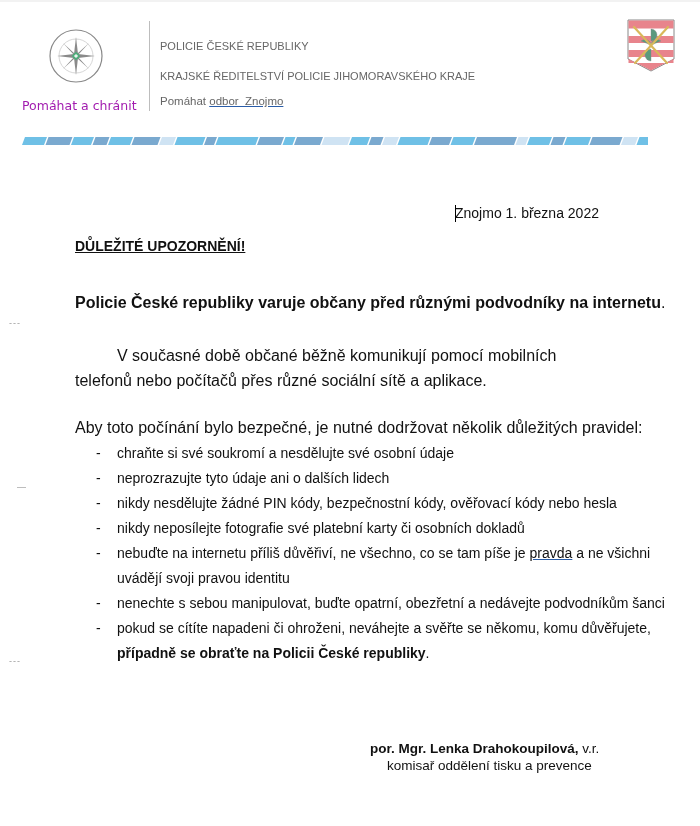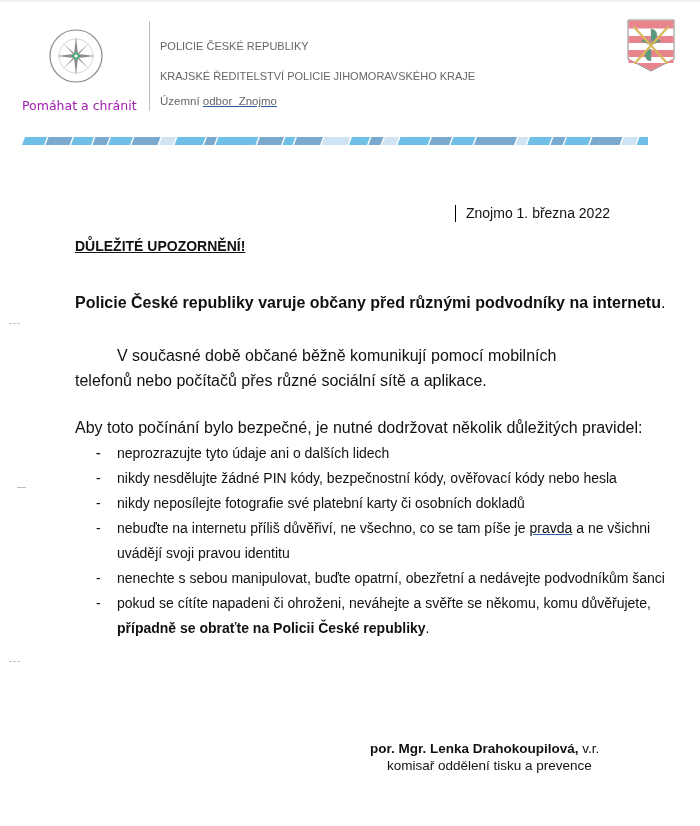--- a/index.html
+++ b/index.html
@@ -8,21 +8,21 @@
   .logo { position:absolute; left:48px; top:28px; width:56px; height:56px; }
   .motto { position:absolute; left:22px; top:98px; font-family:"DejaVu Sans", sans-serif; font-size:12.5px; color:#a21caf; }
   .vdivider { position:absolute; left:149px; top:21px; width:1px; height:90px; background:#bdbdbd; }
   .hdr { position:absolute; left:160px; font-size:11px; color:#666; }
   .hdr1 { top:40px; } .hdr2 { top:70px; } .hdr3 { top:95px; font-size:11.5px; }
   .hdr3 .ul { text-decoration:underline; text-decoration-color:#2a5da8; color:#666; }
   .crest { position:absolute; left:627px; top:19px; width:48px; height:53px; }
   .stripe { position:absolute; left:22px; top:137px; width:626px; height:8px; }
   .margin-mark { position:absolute; left:9px; color:#9a9a9a; font-size:9px; letter-spacing:1px; }
   .mm1 { top:318px; } .mm2 { top:482px; left:17px; } .mm3 { top:656px; }
-  .date { position:absolute; left:455px; top:205px; font-size:14px;padding-left:11px; }
+  .date { position:absolute; left:455px; top:205px; font-size:14px; }
   .caret { position:absolute; left:455px; top:205px; width:1px; height:17px; background:#000; }
   .heading { position:absolute; left:75px; top:238px; font-size:14px; font-weight:bold; text-decoration:underline; }
   .lead { position:absolute; left:75px; top:294px; font-size:16px; font-weight:bold; }
   .lead .dot { font-weight:normal; }
   .p { position:absolute; left:75px; font-size:16px; line-height:24.5px; }
   .p1 { top:344px; width:520px; }
   .p1 .indent { padding-left:42px; }
   .p2 { top:416px; }
   .list { position:absolute; left:75px; top:441px; width:590px; font-size:14px; line-height:25px; margin:0; padding:0; list-style:none; }
   .list li { position:relative; padding-left:42px; }
@@ -50,21 +50,21 @@
     <polygon points="41,15 30,27 28,28 29,26"></polygon>
     <polygon points="15,41 26,29 28,28 27,30"></polygon>
   </g>
   <rect x="25" y="25" width="6" height="6" transform="rotate(45 28 28)" fill="#4caf7a"></rect>
   <rect x="26.5" y="26.5" width="3" height="3" transform="rotate(45 28 28)" fill="#e8f5ee"></rect>
 </svg>
 <div class="motto">Pomáhat a chránit</div>
 <div class="vdivider"></div>
 <div class="hdr hdr1">POLICIE ČESKÉ REPUBLIKY</div>
 <div class="hdr hdr2">KRAJSKÉ ŘEDITELSTVÍ POLICIE JIHOMORAVSKÉHO KRAJE</div>
-<div class="hdr hdr3"><span>Územní </span><span class="ul" style="white-space:pre">odbor  Znojmo</span></div>
+<div class="hdr hdr3"><span>Pomáhat </span><span class="ul" style="white-space:pre">odbor  Znojmo</span></div>
 
 <svg class="crest" viewBox="0 0 48 53">
   <path d="M1,1 H47 V40 L24,52 L1,40 Z" fill="#fff" stroke="#888" stroke-width="1"></path>
   <g fill="#e8848c">
     <rect x="1.5" y="1.5" width="45" height="8"></rect>
     <rect x="1.5" y="17" width="45" height="7"></rect>
     <rect x="1.5" y="31" width="45" height="7"></rect>
     <path d="M1.5,44 H46.5 V40 L24,51.5 L1.5,40 Z"></path>
   </g>
   <g fill="#5a9a7e" stroke="#888" stroke-width="0.4">
@@ -117,21 +117,21 @@
 <div class="margin-mark mm3">---</div>
 
 <div class="caret"></div>
 <div class="date">Znojmo 1. března 2022</div>
 <div class="heading">DŮLEŽITÉ UPOZORNĚNÍ!</div>
 <div class="lead"><span>Policie České republiky varuje občany před různými podvodníky na internetu</span><span class="dot">.</span></div>
 <div class="p p1"><span class="indent">V současné době občané běžně komunikují pomocí mobilních telefonů nebo počítačů přes různé sociální sítě a aplikace.</span></div>
 <div class="p p2">Aby toto počínání bylo bezpečné, je nutné dodržovat několik důležitých pravidel:</div>
 
 <ul class="list">
-  <li><span class="dash">-</span></li>
+  <li><span class="dash">-</span><span>chraňte si své soukromí a nesdělujte své osobní údaje</span></li>
   <li><span class="dash">-</span><span>neprozrazujte tyto údaje ani o dalších lidech</span></li>
   <li><span class="dash">-</span><span>nikdy nesdělujte žádné PIN kódy, bezpečnostní kódy, ověřovací kódy nebo hesla</span></li>
   <li><span class="dash">-</span><span>nikdy neposílejte fotografie své platební karty či osobních dokladů</span></li>
   <li><span class="dash">-</span><span>nebuďte na internetu příliš důvěřiví, ne všechno, co se tam píše je </span><span class="spell">pravda</span><span> a ne všichni uvádějí svoji pravou identitu</span></li>
   <li><span class="dash">-</span><span>nenechte s sebou manipulovat, buďte opatrní, obezřetní a nedávejte podvodníkům šanci</span></li>
   <li><span class="dash">-</span><span>pokud se cítíte napadeni či ohroženi, neváhejte a svěřte se někomu, komu důvěřujete, </span><b>případně se obraťte na Policii České republiky</b><span>.</span></li>
 </ul>
 
 <div class="sig-name"><b>por. Mgr. Lenka Drahokoupilová,</b><span> v.r.</span></div>
 <div class="sig-title">komisař oddělení tisku a prevence</div>

